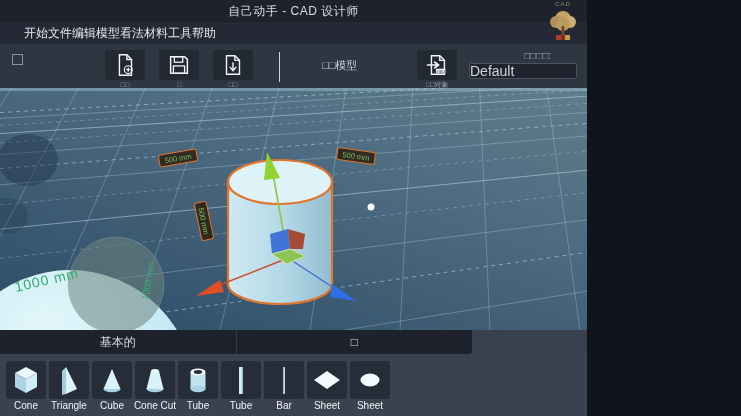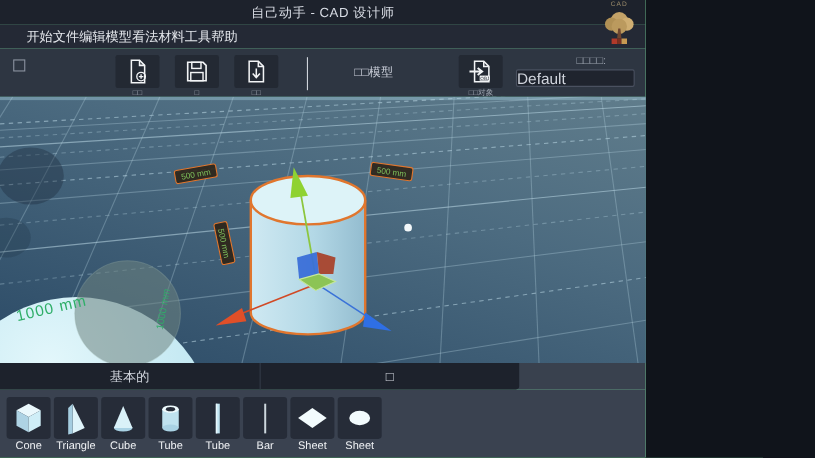--- a/index.html
+++ b/index.html
@@ -293,20 +293,30 @@
           <svg width="32" height="32" viewBox="0 0 32 32">
             <ellipse cx="16" cy="25" rx="8.5" ry="3.2" fill="#a9d2e4"></ellipse>
             <polygon points="16,5 24.5,25 7.5,25" fill="#d9f1f8"></polygon>
           </svg>
         </div>
         <div class="shape-label">Cube</div>
       </div>
       <div class="shape">
         <div class="shape-tile">
           <svg width="32" height="32" viewBox="0 0 32 32">
+            <ellipse cx="16" cy="25" rx="8.5" ry="3.2" fill="#a9d2e4"></ellipse>
+            <polygon points="12,7 20,7 24.5,25 7.5,25" fill="#d9f1f8"></polygon>
+            <ellipse cx="16" cy="7" rx="4" ry="2" fill="#eefafd"></ellipse>
+          </svg>
+        </div>
+        <div class="shape-label">Cone Cut</div>
+      </div>
+      <div class="shape">
+        <div class="shape-tile">
+          <svg width="32" height="32" viewBox="0 0 32 32">
             <rect x="8.5" y="8" width="15" height="17" fill="#bfe2ef"></rect>
             <ellipse cx="16" cy="25" rx="7.5" ry="3.2" fill="#a9d2e4"></ellipse>
             <ellipse cx="16" cy="8" rx="7.5" ry="3.4" fill="#eefafd"></ellipse>
             <ellipse cx="16" cy="8" rx="4.2" ry="1.9" fill="#262c38"></ellipse>
           </svg>
         </div>
         <div class="shape-label">Tube</div>
       </div>
       <div class="shape">
         <div class="shape-tile">

